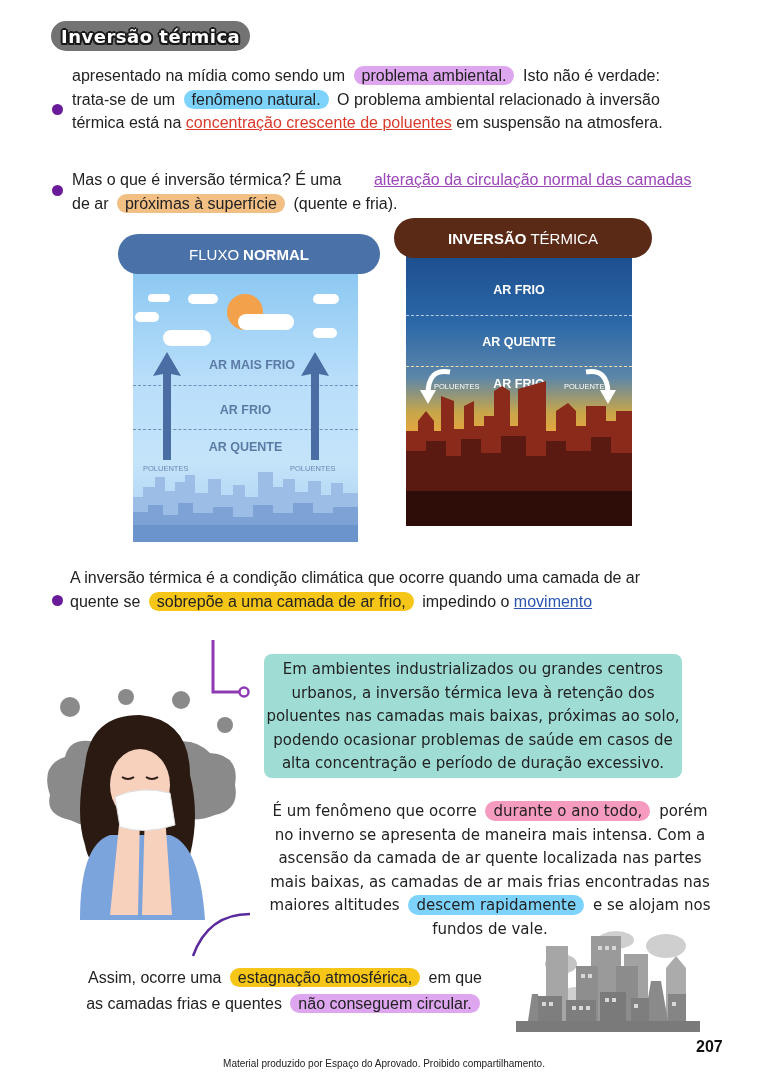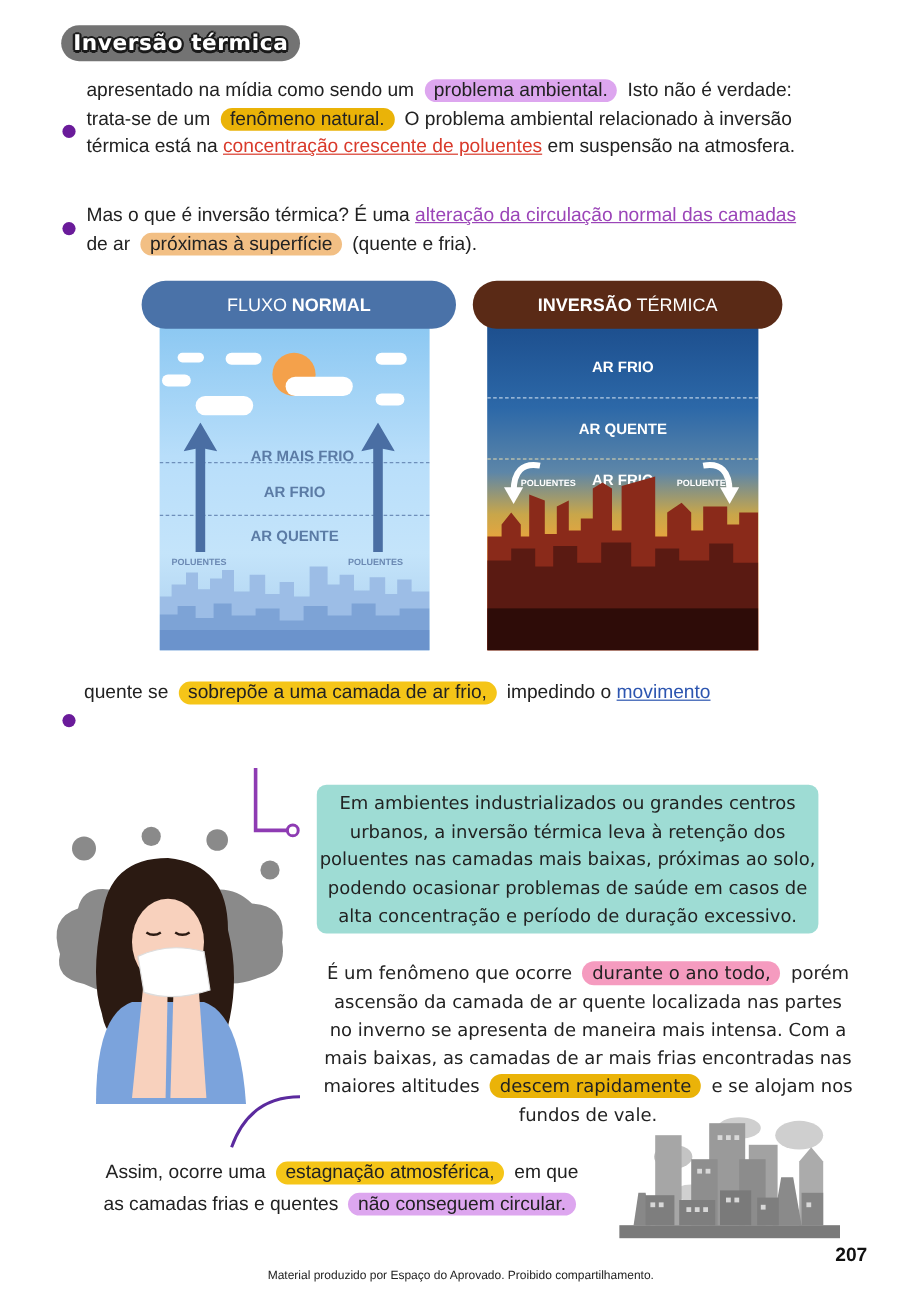--- a/index.html
+++ b/index.html
@@ -17,42 +17,42 @@
     font-family: "DejaVu Sans", sans-serif; font-weight: bold; font-size: 18px;
     color: #ffffff; letter-spacing: 0.5px;
     text-shadow: -1.5px -1.5px 0 #1a1a1a, 1.5px -1.5px 0 #1a1a1a, -1.5px 1.5px 0 #1a1a1a, 1.5px 1.5px 0 #1a1a1a, 0 2px 0 #1a1a1a, 2px 0 0 #1a1a1a, -2px 0 0 #1a1a1a, 0 -2px 0 #1a1a1a;
   }
 
   .para { font-family: "Liberation Sans", sans-serif; font-size: 16px; line-height: 23.5px; color: #222; }
   .bullet { width: 11px; height: 11px; border-radius: 50%; background: #6a1b9a; }
 
   .hl { border-radius: 12px; padding: 1px 8px; margin: 0 4px; text-align: right; }
   .hl-purple { background: #dda6ef; }
-  .hl-green  { background: #eab308; }
+  .hl-green  { background: #7dd3fc; }
   .hl-orange { background: #f2bf84; }
   .hl-yellow { background: #f5c518; }
   .hl-pink   { background: #f59bbf; }
   .link-red { color: #d93a2b; text-decoration: underline; }
-  .link-purple { color: #9b45b8; text-decoration: underline; }
+  .link-purple { color: #9b45b8; text-decoration: underline; margin-left: 28px; }
   .link-blue { color: #2c55b0; text-decoration: underline; }
 
   
   .panel-head {
     height: 40px; border-radius: 20px; display: flex; align-items: center; justify-content: center;
     font-family: "Liberation Sans", sans-serif; font-size: 15px; color: #fff; z-index: 2; text-align: center;
   }
   .panel-head b { font-weight: bold; margin-left: 4px; }
   .panel-head .pre { font-weight: bold; margin-right: 4px; }
   .panel-body { overflow: hidden; }
   .layer-label {
     position: absolute; left: 0; right: 0; text-align: center;
     font-family: "Liberation Sans", sans-serif; font-size: 12.5px; font-weight: bold;
   }
   .dash { position: absolute; left: 0; right: 0; border-top: 1.5px dashed; }
-  .pol { position: absolute; font-family: "Liberation Sans", sans-serif; font-size: 7.5px; font-weight: bold; text-align: right; }
+  .pol { position: absolute; font-family: "Liberation Sans", sans-serif; font-size: 7.5px; font-weight: normal; text-align: right; }
 
   .teal-box {
     left: 264px; top: 654px; width: 418px; height: 124px;
     background: #9edcd4; border-radius: 8px;
     font-family: "DejaVu Sans", sans-serif; font-size: 15px; line-height: 23.5px;
     text-align: center; color: #222; padding-top: 4px;
   }
   .centered-para {
     font-family: "DejaVu Sans", sans-serif; font-size: 15px; line-height: 23.5px;
     text-align: center; color: #222;
@@ -115,21 +115,21 @@
     <div class="abs" style="left:94px; top:22px; width:36px; height:36px; border-radius:50%; background:#f4a14b;"></div>
 
     <div class="abs" style="left:105px; top:42px; width:56px; height:16px; border-radius:10px; background:#fff;"></div>
     <div class="abs" style="left:30px; top:58px; width:48px; height:16px; border-radius:10px; background:#fff;"></div>
     <div class="abs" style="left:55px; top:22px; width:30px; height:10px; border-radius:6px; background:#fff;"></div>
     <div class="abs" style="left:180px; top:22px; width:26px; height:10px; border-radius:6px; background:#fff;"></div>
     <div class="abs" style="left:2px; top:40px; width:24px; height:10px; border-radius:6px; background:#fff;"></div>
     <div class="abs" style="left:180px; top:56px; width:24px; height:10px; border-radius:6px; background:#fff;"></div>
     <div class="abs" style="left:15px; top:22px; width:22px; height:8px; border-radius:5px; background:#fff;"></div>
 
-    <div class="layer-label" style="top:101px; color:#5b7ba5;padding-left:13px;">AR MAIS FRIO</div>
+    <div class="layer-label" style="top:86px; color:#5b7ba5;padding-left:13px;">AR MAIS FRIO</div>
     <div class="dash" style="top:113px; border-color:#6e8fba;"></div>
     <div class="layer-label" style="top:131px; color:#5b7ba5;">AR FRIO</div>
     <div class="dash" style="top:157px; border-color:#6e8fba;"></div>
     <div class="layer-label" style="top:168px; color:#5b7ba5;">AR QUENTE</div>
 
     <svg class="abs" style="left:20px; top:80px;" width="28" height="110" viewBox="0 0 28 110">
       <polygon points="14,0 28,24 18,22 18,108 10,108 10,22 0,24" fill="#4a6ea3"></polygon>
     </svg>
     <svg class="abs" style="left:168px; top:80px;" width="28" height="110" viewBox="0 0 28 110">
       <polygon points="14,0 28,24 18,22 18,108 10,108 10,22 0,24" fill="#4a6ea3"></polygon>
@@ -138,21 +138,21 @@
     <div class="pol" style="left:157px; top:192px; color:#6b89b3;">POLUENTES</div>
 
     <svg class="abs" style="left:0; top:185px;" width="225" height="85" viewBox="0 0 225 85">
       <path d="M0,40 L10,40 L10,30 L22,30 L22,20 L32,20 L32,34 L42,34 L42,25 L52,25 L52,18 L62,18 L62,36 L75,36 L75,22 L88,22 L88,38 L100,38 L100,28 L112,28 L112,40 L125,40 L125,15 L140,15 L140,30 L150,30 L150,22 L162,22 L162,35 L175,35 L175,24 L188,24 L188,38 L198,38 L198,26 L210,26 L210,36 L225,36 L225,85 L0,85 Z" fill="#9cbde6"></path>
       <path d="M0,55 L15,55 L15,48 L30,48 L30,58 L45,58 L45,46 L60,46 L60,56 L80,56 L80,50 L100,50 L100,60 L120,60 L120,48 L140,48 L140,56 L160,56 L160,46 L180,46 L180,56 L200,56 L200,50 L225,50 L225,85 L0,85 Z" fill="#7da3d6"></path>
       <rect x="0" y="68" width="225" height="17" fill="#6b93cc"></rect>
     </svg>
   </div>
 </div>
 
-<div class="abs" style="left:394px; top:234px; width:258px; height:310px;">
+<div class="abs" style="left:394px; top:218px; width:258px; height:310px;">
   <div class="abs panel-head" style="left:0; top:0; width:258px; background:#5a2a16;">
     <span class="pre">INVERSÃO</span>
     <span>TÉRMICA</span>
   </div>
   <div class="abs panel-body" style="left:12px; top:38px; width:226px; height:270px; background:linear-gradient(#1d4f8e 0%, #2c68a8 25%, #5d86a8 45%, #c8a64a 58%, #f0a53a 68%, #e07a28 80%, #9b3a1e 100%);">
     <div class="layer-label" style="top:27px; color:#ffffff;">AR FRIO</div>
     <div class="dash" style="top:59px; border-color:#b8cde4;"></div>
     <div class="layer-label" style="top:79px; color:#ffffff;">AR QUENTE</div>
     <div class="dash" style="top:110px; border-color:#e8dcb0;"></div>
     <div class="layer-label" style="top:121px; color:#ffffff;">AR FRIO</div>
@@ -171,20 +171,21 @@
     <svg class="abs" style="left:0; top:115px;" width="226" height="155" viewBox="0 0 226 155">
       <path d="M0,60 L12,60 L12,50 L20,40 L28,50 L28,60 L35,60 L35,25 L48,30 L48,58 L58,58 L58,35 L68,30 L68,55 L78,55 L78,45 L88,45 L88,20 L96,15 L104,20 L104,55 L112,55 L112,18 L140,10 L140,60 L150,60 L150,40 L162,32 L170,40 L170,55 L180,55 L180,35 L200,35 L200,50 L210,50 L210,40 L226,40 L226,155 L0,155 Z" fill="#8a2a1a"></path>
       <path d="M0,80 L20,80 L20,70 L40,70 L40,85 L55,85 L55,68 L75,68 L75,82 L95,82 L95,65 L120,65 L120,85 L140,85 L140,70 L160,70 L160,80 L185,80 L185,66 L205,66 L205,82 L226,82 L226,155 L0,155 Z" fill="#5a1a12"></path>
       <rect x="0" y="120" width="226" height="35" fill="#2e0c08"></rect>
     </svg>
   </div>
 </div>
 
 <div class="abs bullet" style="left:52px; top:595px;"></div>
 <div class="abs para" style="left:70px; top:566px; width:680px;">
+  <div>A inversão térmica é a condição climática que ocorre quando uma camada de ar</div>
   <div>
     <span>quente se</span>
     <span class="hl hl-yellow">sobrepõe a uma camada de ar frio,</span>
     <span>impedindo o</span>
     <span class="link-blue">movimento</span>
   </div>
 </div>
 
 <svg class="abs" style="left:208px; top:640px;" width="44" height="60" viewBox="0 0 44 60">
   <path d="M5,0 L5,52 L32,52" stroke="#8e3bb3" stroke-width="3" fill="none"></path>
@@ -223,22 +224,22 @@
 
   <path d="M75,112 Q100,100 130,108 L135,140 Q105,150 80,142 Z" fill="#ffffff" stroke="#dddddd" stroke-width="1"></path>
 </svg>
 
 <div class="abs centered-para" style="left:245px; top:800px; width:490px;">
   <div>
     <span>É um fenômeno que ocorre</span>
     <span class="hl hl-pink">durante o ano todo,</span>
     <span>porém</span>
   </div>
+  <div>no inverno se apresenta de maneira mais intensa. Com a</div>
   <div>ascensão da camada de ar quente localizada nas partes</div>
-  <div>no inverno se apresenta de maneira mais intensa. Com a</div>
   <div>mais baixas, as camadas de ar mais frias encontradas nas</div>
   <div>
     <span>maiores altitudes</span>
     <span class="hl hl-green">descem rapidamente</span>
     <span>e se alojam nos</span>
   </div>
   <div>fundos de vale.</div>
 </div>
 
 <svg class="abs" style="left:188px; top:910px;" width="70" height="50" viewBox="0 0 70 50">

